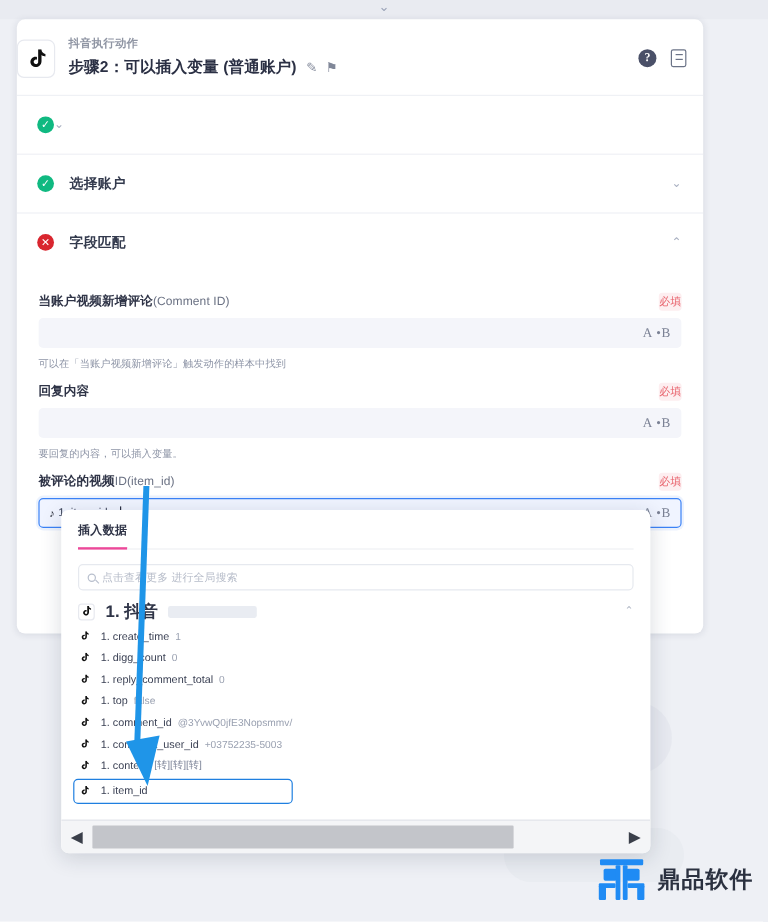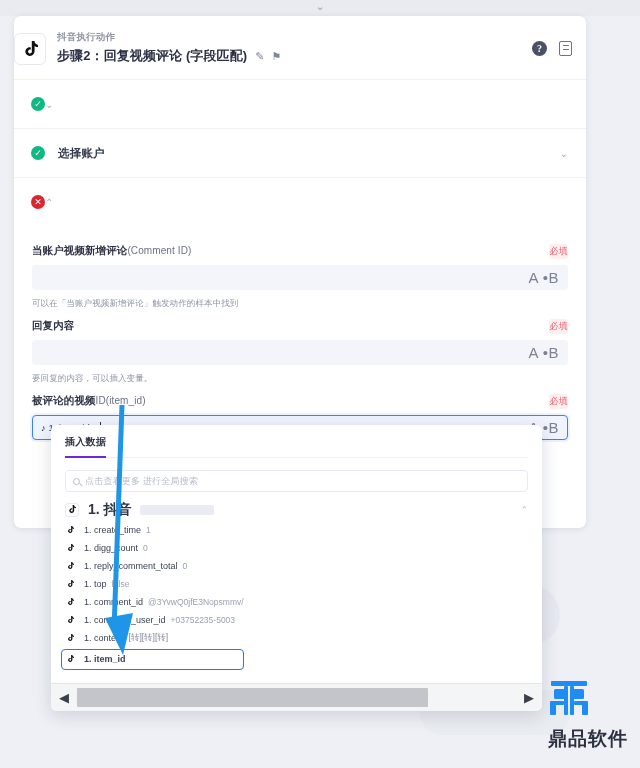--- a/index.html
+++ b/index.html
@@ -106,21 +106,21 @@
     background: #f4f5fa; border-radius: 4px;
     display: flex; align-items: center; padding: 0 8px;
     border: 1px solid transparent;
   }
   .f-input.active {
     background: #f0f4ff; border: 1px solid #3b82f6;
     box-shadow: 0 0 0 2px rgba(59,130,246,.10);
   }
   .f-input .spacer { flex: 1 1 auto; display: flex; align-items: center; }
   .ab-btn {
-    font-size: 15px; color: #7b8295; letter-spacing: .5px; white-space: nowrap;
+    font-size: 11px; color: #7b8295; letter-spacing: .5px; white-space: nowrap; font-family: Liberation Serif, serif;
   }
   .f-hint {
     margin-top: 7px; font-size: 8.5px; color: #8d94a6; line-height: 12px;
     letter-spacing: .1px;
   }
   
   .token {
     display: inline-flex; align-items: center; gap: 3px;
     font-size: 9.5px; color: #3a4157;
   }
@@ -133,21 +133,21 @@
   
   .dd {
     position: absolute; left: 51px; top: 425px; width: 491px; height: 286px;
     background: #ffffff; border-radius: 6px;
     box-shadow: 0 4px 18px rgba(25,35,65,.16);
     overflow: hidden;
   }
   .dd-tabs { padding: 10px 14px 0 14px; display: flex; }
   .dd-tab {
     font-size: 10px; font-weight: 700; color: #2f3447;
-    padding-bottom: 7px; border-bottom: 2px solid #6d28d9; letter-spacing: .3px;
+    padding-bottom: 7px; border-bottom: 2px solid #ec4899; letter-spacing: .3px;
   }
   .dd-tabs-fill { flex: 1 1 auto; border-bottom: 1px solid #eef0f4; }
   .dd-search {
     margin: 12px 14px 0 14px; height: 22px;
     border: 1px solid #e6e9ef; border-radius: 4px;
     display: flex; align-items: center; padding: 0 7px; gap: 5px;
     background: #fff;
   }
   .mag {
     width: 7px; height: 7px; border: 1.2px solid #b8bfcd; border-radius: 50%;
@@ -188,21 +188,21 @@
   }
   .dd-item .vl {
     margin-left: 5px; font-size: 8.5px; color: #9aa1b1; white-space: nowrap;
   }
   .dd-item .vl.cn { color: #7f869a; }
   .dd-item.selected .pill {
     position: absolute; left: 10px; right: 298px; top: -1px; bottom: -2px;
     border: 1.6px solid #1f7fe0; border-radius: 4px; background: #ffffff;
   }
   .dd-item.selected .tk-logo,
-  .dd-item.selected .nm { position: relative; z-index: 2; font-weight: bold; }
+  .dd-item.selected .nm { position: relative; z-index: 2; }
 
   
   .hsb {
     position: absolute; left: 51px; right: 0; bottom: 0; height: 28px;
     background: #f4f5f7; display: flex; align-items: center;
     border-top: 1px solid #e3e5ea;
   }
   .hsb-arrow {
     width: 26px; height: 26px; display: flex; align-items: center; justify-content: center;
     color: #3a3f4a; font-size: 13px; flex: 0 0 26px;
@@ -217,21 +217,21 @@
   .ghost {
     position: absolute; background: #e4e7ee; border-radius: 40px; opacity: .75;
   }
 
   
   .pointer { position: absolute; left: 0; top: 0; pointer-events: none; }
 
   
   .wm {
     position: absolute; right: 12px; bottom: 16px;
-    display: flex; align-items: flex-start; gap: 9px; flex-direction: column;
+    display: flex; align-items: center; gap: 9px;
   }
   .wm-txt {
     font-size: 19px; font-weight: 700; color: #2b3140; letter-spacing: 1px;
   }
 </style>
 </head>
 <body>
 
 <div class="ghost" style="left:430px; top:585px; width:130px; height:60px;"></div>
 <div class="ghost" style="left:420px; top:690px; width:150px; height:45px; opacity:.5;"></div>
@@ -244,21 +244,21 @@
 
   <div class="hdr">
     <div class="app-logo">
       <svg width="15" height="17" viewBox="0 0 15 17">
         <path d="M9.3 0h2.2c.1 1.3.6 2.4 1.6 3.1.6.5 1.3.7 2 .8v2.2c-1.3 0-2.5-.4-3.5-1.2v4.9c0 1.2-.3 2.3-1 3.2-1 1.4-2.6 2.1-4.3 1.9-1.6-.2-2.9-1.2-3.6-2.6-.7-1.5-.4-3.3.7-4.5C4.5 6.4 6.2 5.9 7.8 6.4v2.3c-.5-.2-1-.2-1.5 0-.8.3-1.3 1.1-1.2 2 .1.8.7 1.5 1.5 1.7.9.2 1.8-.3 2.1-1.1.1-.3.1-.6.1-.9V0z" fill="#111"></path>
       </svg>
     </div>
     <div class="hdr-txt">
       <div class="hdr-sub">抖音执行动作</div>
       <div class="hdr-title-row">
-        <span class="hdr-title">步骤2：回复视频评论 (字段匹配)</span>
+        <span class="hdr-title">步骤2：可以插入变量 (普通账户)</span>
         <span class="hdr-ico">✎</span>
         <span class="hdr-ico flag">⚑</span>
       </div>
     </div>
     <div class="hdr-right">
       <span class="circ-ico">?</span>
       <span class="doc-ico"></span>
     </div>
   </div>
 
@@ -268,20 +268,21 @@
   </div>
 
   <div class="acc-row">
     <span class="acc-badge ok">✓</span>
     <span class="acc-label">选择账户</span>
     <span class="chev-sm">⌄</span>
   </div>
 
   <div class="acc-row">
     <span class="acc-badge err">✕</span>
+    <span class="acc-label">字段匹配</span>
     <span class="chev-sm">⌃</span>
   </div>
 
   <div class="fields">
 
     <div class="f-label-row">
       <span class="f-label"><span>当账户视频新增评论</span><span class="en">(Comment ID)</span></span>
       <span class="f-req">必填</span>
     </div>
     <div class="f-input">

